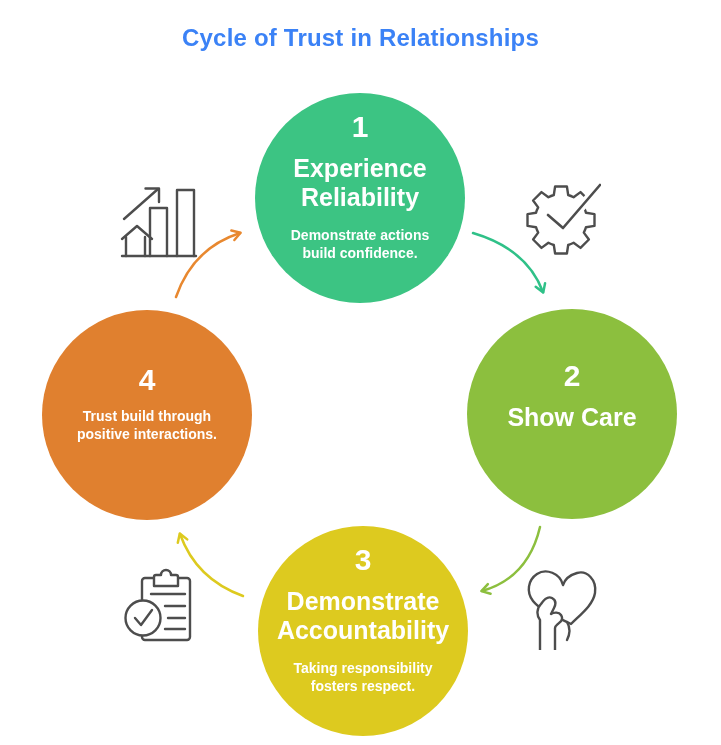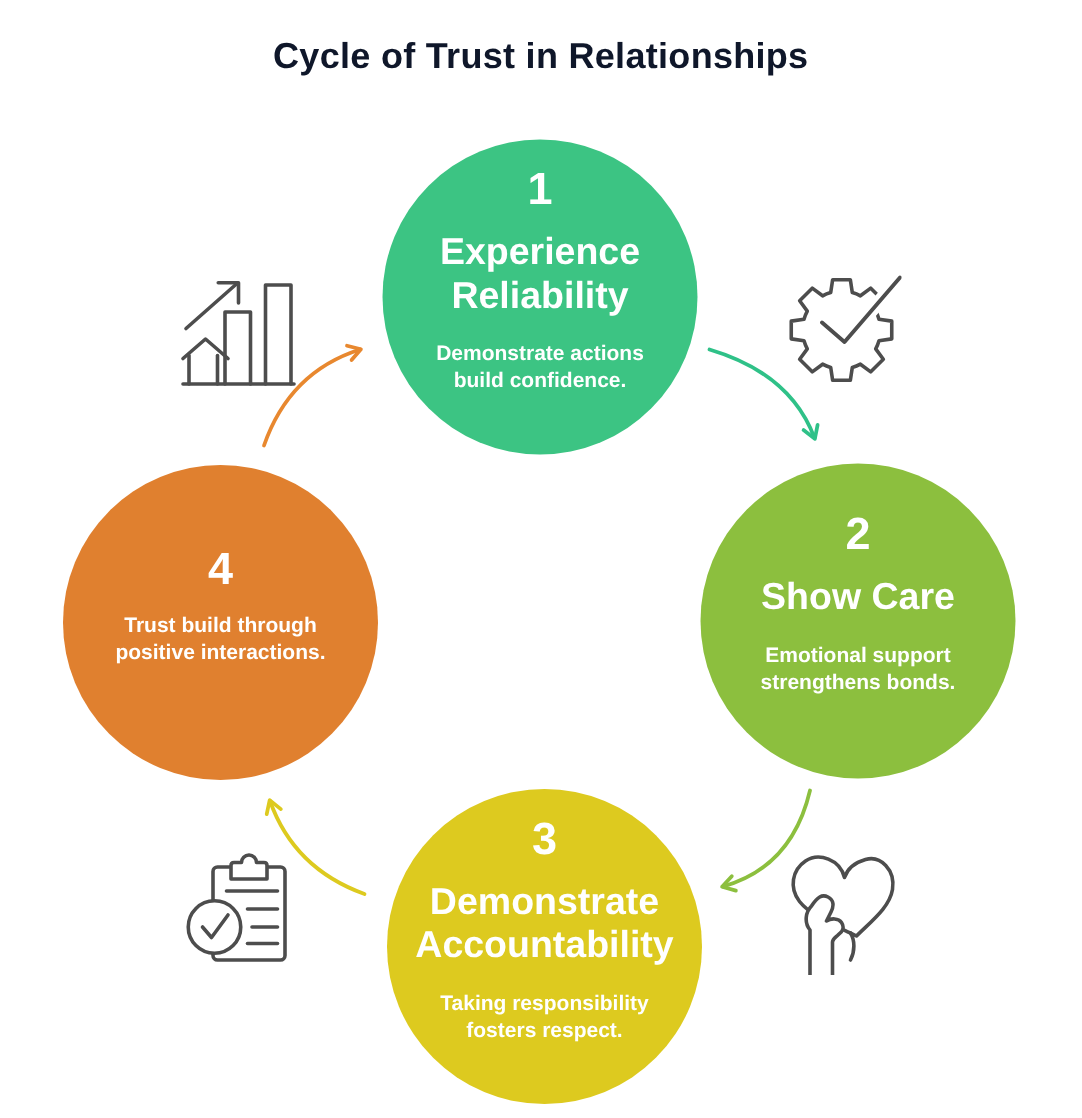--- a/index.html
+++ b/index.html
@@ -2,21 +2,21 @@
 <html><head>
 <meta charset="utf-8">
 <style>
   html,body{margin:0;padding:0;background:#fff;}
   .stage{
     position:relative;width:721px;height:745px;background:#fff;overflow:hidden;
     font-family:"Liberation Sans","DejaVu Sans",sans-serif;
   }
   .page-title{
     position:absolute;top:24px;left:0;width:100%;text-align:center;
-    font-size:24px;font-weight:700;color:#0f172a;letter-spacing:.2px;
+    font-size:24px;font-weight:700;color:#3b82f6;letter-spacing:.2px;
   }
   .circle{
     position:absolute;width:210px;height:210px;border-radius:50%;
     color:#fff;display:flex;flex-direction:column;align-items:center;justify-content:center;
     text-align:center;box-sizing:border-box;padding:0 24px 22px 24px;
   }
   .num{font-size:30px;font-weight:700;line-height:1;margin-bottom:12px;}
   .ctitle{font-size:25px;font-weight:700;line-height:1.15;margin-bottom:14px;}
   .cdesc{font-size:14px;font-weight:700;line-height:1.3;}
   .icon{position:absolute;line-height:0;}
@@ -95,21 +95,20 @@
 
   <div class="circle" style="left: 255px; top: 93px; background: rgb(60, 196, 131);">
     <div class="num">1</div>
     <div class="ctitle">Experience Reliability</div>
     <div class="cdesc">Demonstrate actions build confidence.</div>
   </div>
 
   <div class="circle" style="left: 467px; top: 309px; background: rgb(140, 191, 62);">
     <div class="num">2</div>
     <div class="ctitle">Show Care</div>
-    <div class="cdesc">Emotional support strengthens bonds.</div>
   </div>
 
   <div class="circle" style="left: 258px; top: 526px; background: rgb(221, 202, 31);">
     <div class="num">3</div>
     <div class="ctitle">Demonstrate Accountability</div>
     <div class="cdesc">Taking responsibility fosters respect.</div>
   </div>
 
   <div class="circle" style="left: 42px; top: 310px; background: rgb(224, 128, 47);">
     <div class="num">4</div>

